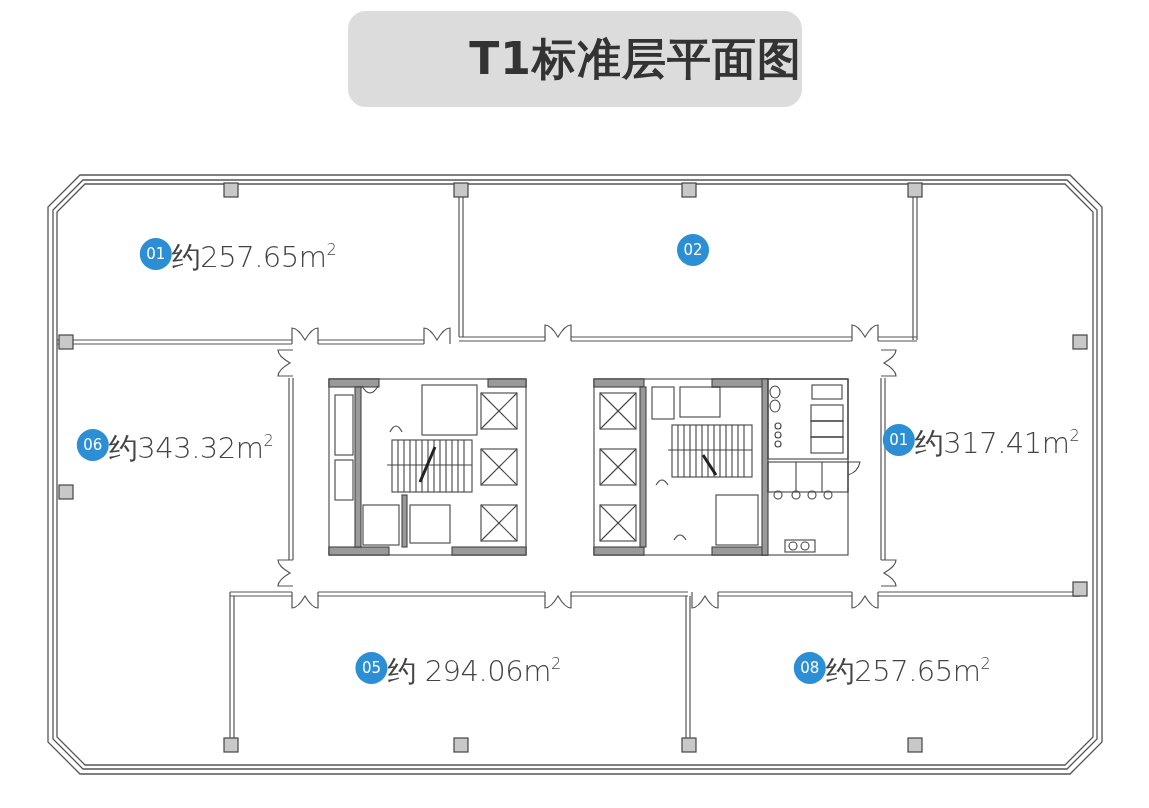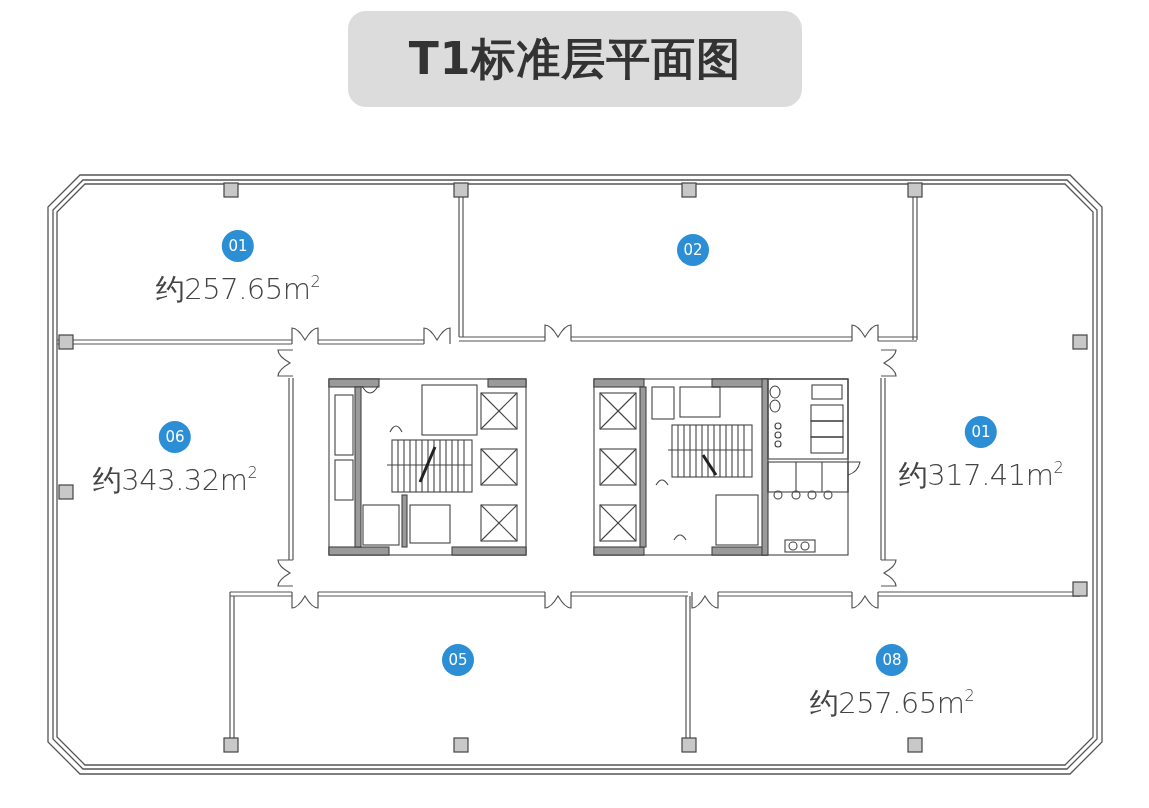--- a/index.html
+++ b/index.html
@@ -1,30 +1,30 @@
 <!DOCTYPE html>
 <html><head>
 <meta charset="utf-8">
 <style>
   html, body { margin: 0; padding: 0; background: #ffffff; }
   body { width: 1149px; height: 808px; position: relative; overflow: hidden;
          font-family: "DejaVu Sans", "Liberation Sans", sans-serif; }
   .title-box {
     position: absolute; left: 348px; top: 11px; width: 454px; height: 96px;
     background: #dcdcdc; border-radius: 18px;
-    display: flex; align-items: center; justify-content: center;
+    display: flex; align-items: center; justify-content: flex-end;
   }
   .title-text {
     font-family: "DejaVu Sans", "Liberation Sans", sans-serif;
     font-weight: bold; font-size: 44px; color: #333333; letter-spacing: 1px;
   }
   svg.plan { position: absolute; left: 0; top: 0; }
   .unit-label {
     position: absolute; transform: translateX(-50%);
-    display: flex; flex-direction: column; align-items: center;
+    display: flex; align-items: center;
   }
   .badge {
     width: 32px; height: 32px; border-radius: 50%;
     background: #2c8fd6; color: #ffffff;
     font-family: "DejaVu Sans", sans-serif; font-size: 15px;
     display: flex; align-items: center; justify-content: center;
   }
   .area {
     margin-top: 8px; white-space: nowrap;
     font-family: "DejaVu Sans", "Liberation Sans", sans-serif;
@@ -250,18 +250,19 @@
   <span class="area"><span>约</span><span>317.41</span><span>m</span><sup>2</sup></span>
 </div>
 
 <div class="unit-label" style="left:892px; top:644px;">
   <span class="badge">08</span>
   <span class="area"><span>约</span><span>257.65</span><span>m</span><sup>2</sup></span>
 </div>
 
 <div class="unit-label" style="left:458px; top:644px;">
   <span class="badge">05</span>
+  <span class="area"><span>约 </span><span>294.06</span><span>m</span><sup>2</sup></span>
 </div>
 
 <div class="unit-label" style="left:175px; top:421px;">
   <span class="badge">06</span>
   <span class="area"><span>约</span><span>343.32</span><span>m</span><sup>2</sup></span>
 </div>
 
 </body></html>

